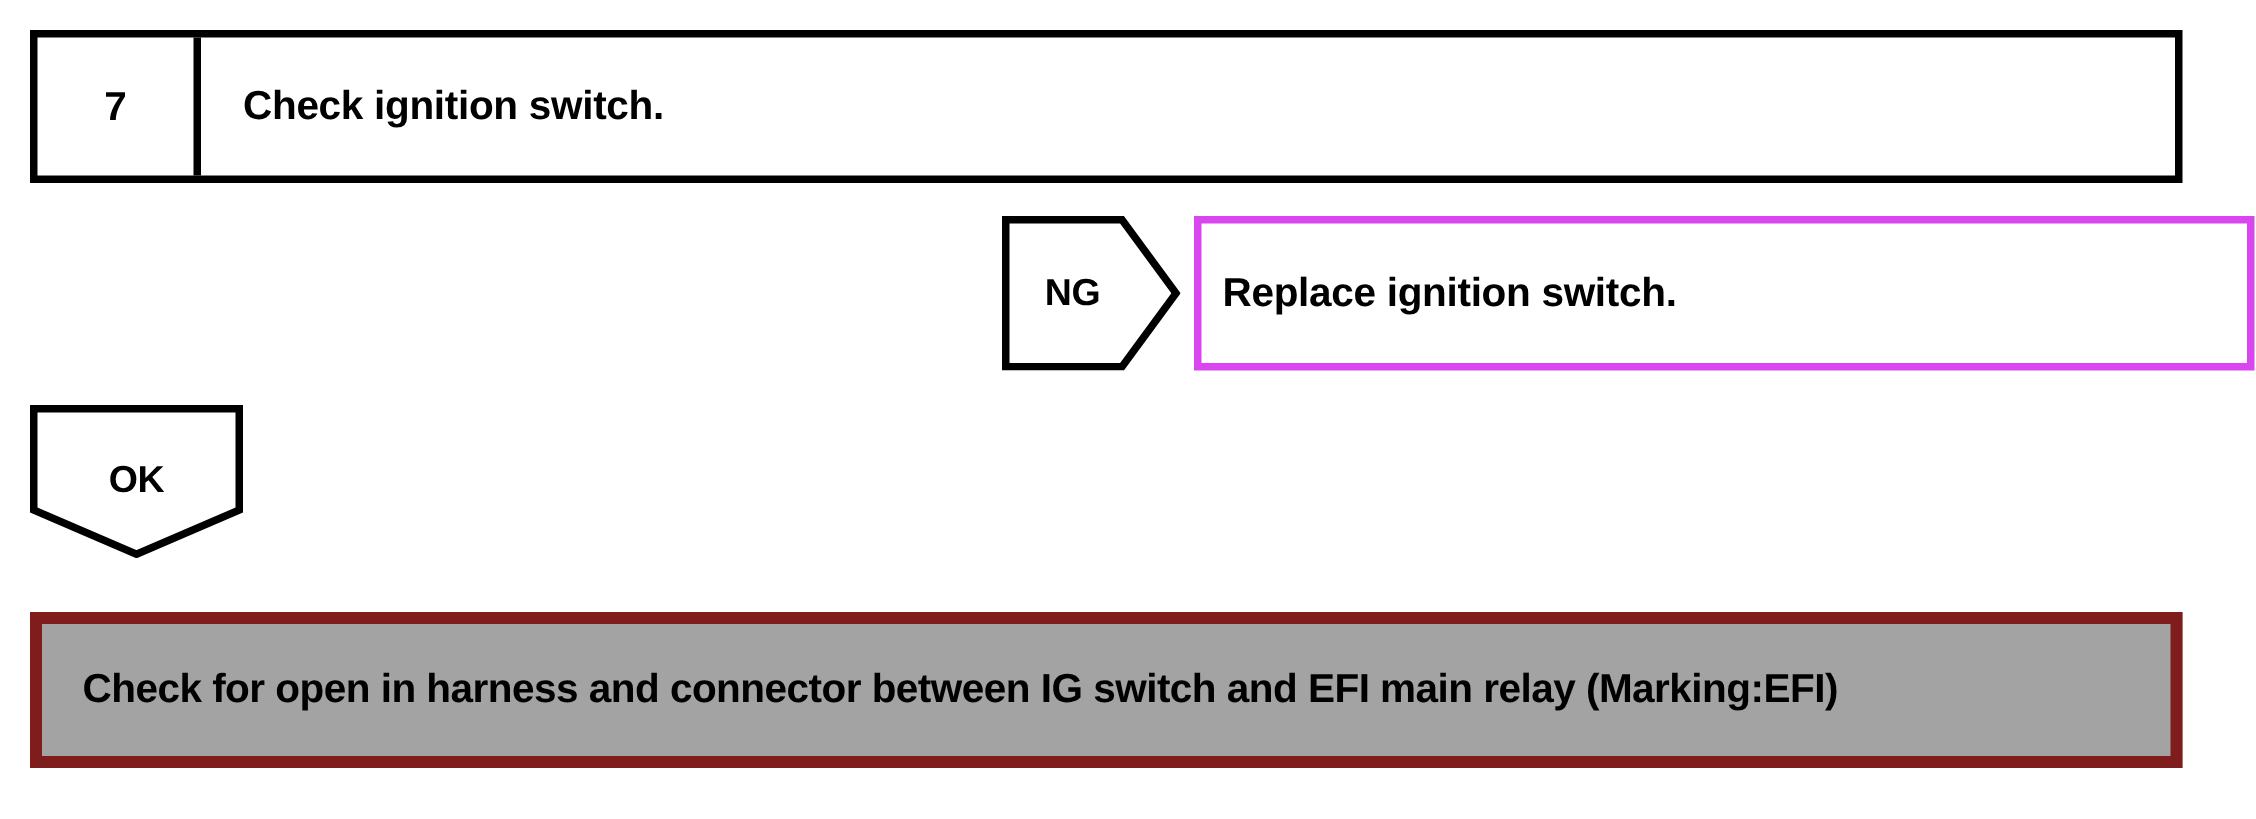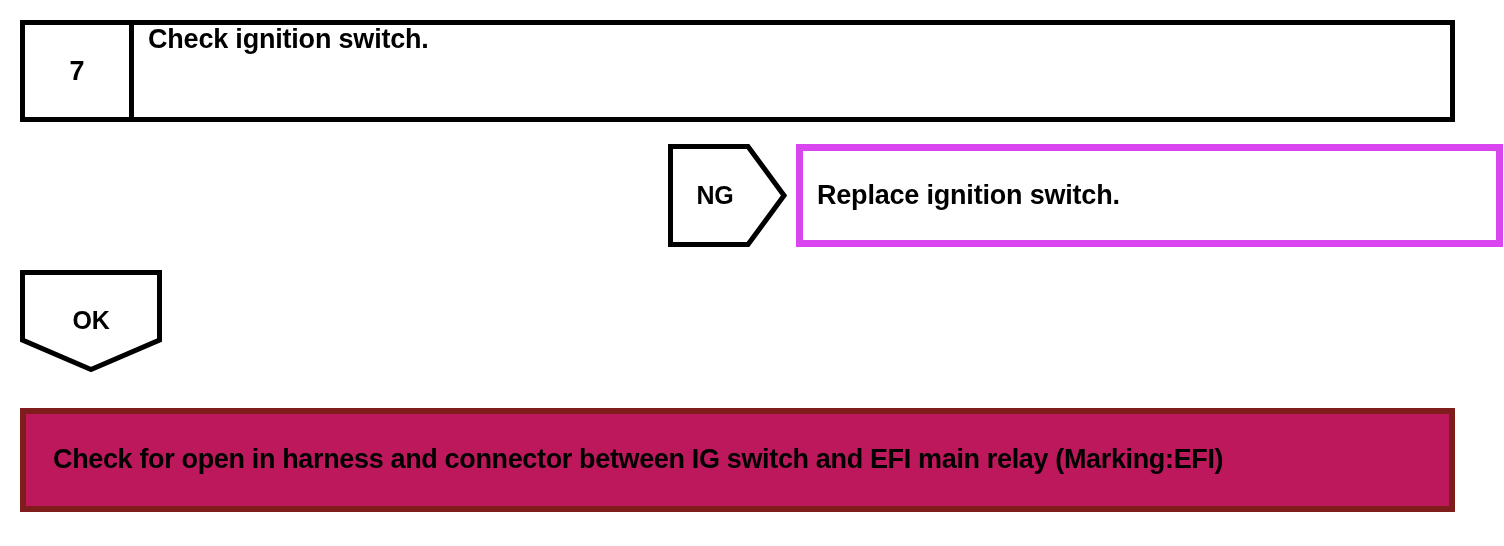--- a/index.html
+++ b/index.html
@@ -48,21 +48,22 @@
   }
   .step-number-text {
     font-size: 27px;
     font-weight: bold;
     letter-spacing: 0px;
     line-height: 1;
   }
   .step-body-cell {
     flex: 1;
     display: flex;
-    padding-left: 14px;
+    align-items: center;
+    padding-left: 28px;
     box-sizing: border-box;
   }
   .step-body-text {
     font-size: 27px;
     font-weight: bold;
     letter-spacing: -0.2px;
     line-height: 1.1;
     white-space: nowrap;
   }
 
@@ -99,21 +100,21 @@
     font-size: 25px;
     font-weight: bold;
     letter-spacing: -0.2px;
   }
   .ng-result-box {
     position: absolute;
     left: 128px;   
     top: 0px;
     width: 707px;  
     height: 103px;
-    border: 7px solid #d946ef;
+    border: 5px solid #d946ef;
     box-sizing: border-box;
     display: flex;
     align-items: center;
     padding-left: 14px;
     background: #fff;
   }
   .ng-result-text {
     font-size: 27px;
     font-weight: bold;
     letter-spacing: -0.2px;
@@ -148,23 +149,23 @@
     letter-spacing: -0.2px;
   }
 
   
   .next-step-box {
     position: absolute;
     left: 20px;
     top: 408px;
     width: 1435px;
     height: 104px;
-    border: 6px solid #7f1d1d;
-    box-sizing: border-box;
-    background: #be185d;
+    border: 8px solid #7f1d1d;
+    box-sizing: border-box;
+    background: #a3a3a3;
     display: flex;
     align-items: center;
     padding-left: 27px;
     padding-right: 14px;
   }
   .next-step-text {
     font-size: 27px;
     font-weight: bold;
     letter-spacing: -0.35px;
     line-height: 1.02;

